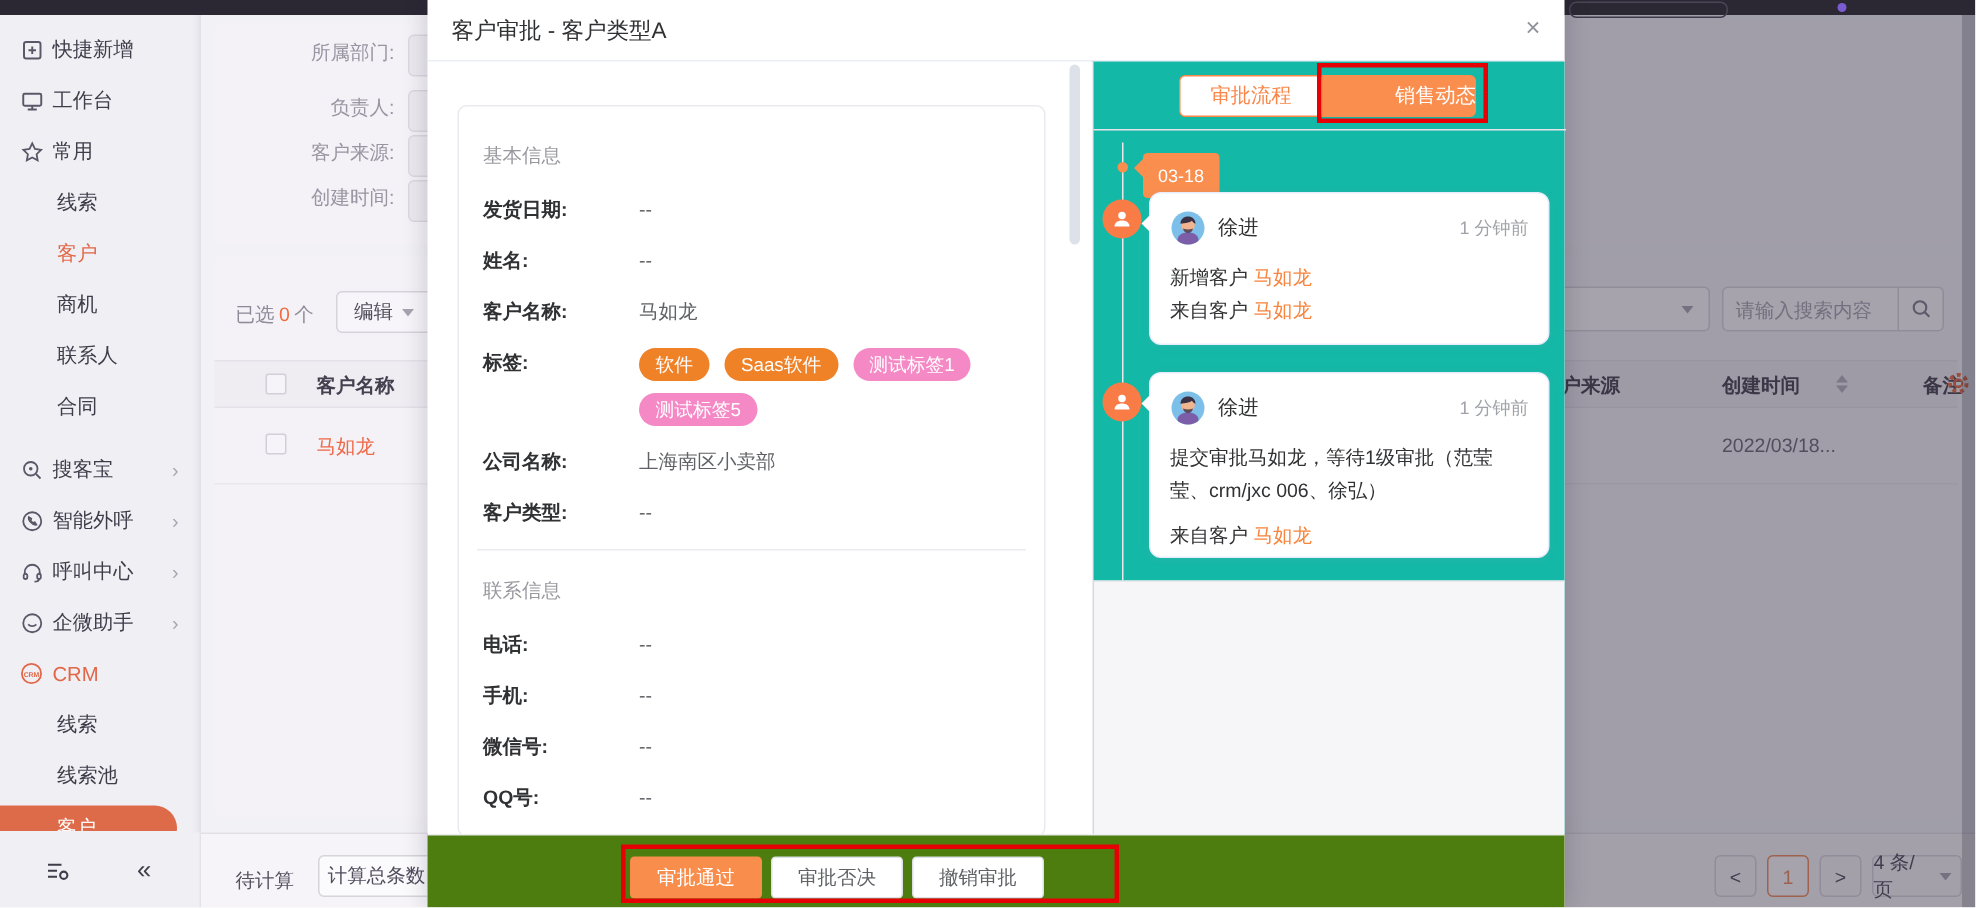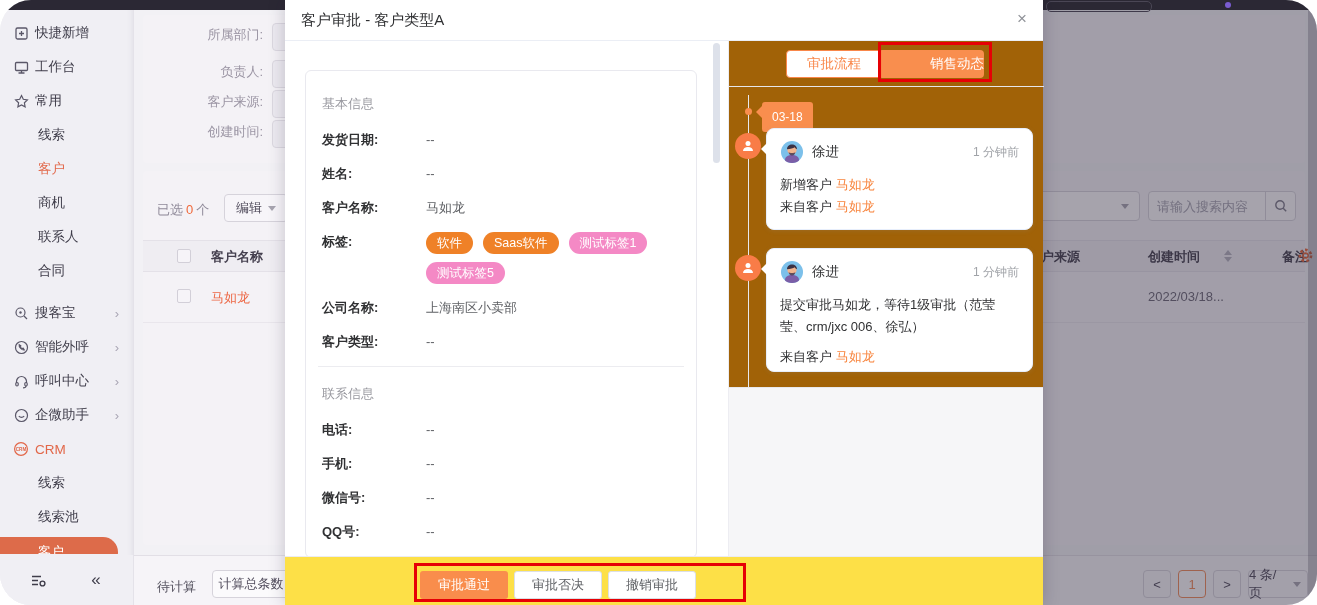--- a/index.html
+++ b/index.html
@@ -1,17 +1,17 @@
 <!DOCTYPE html>
 <html><head>
 <meta charset="utf-8">
 <style>
   html,body{margin:0;padding:0;}
   .app{position:relative;width:1317px;height:605px;overflow:hidden;background:#f2f1f5;
-       font-family:"Liberation Sans","DejaVu Sans",sans-serif;font-size:13px;color:#45404f;border-radius:31px;}
+       font-family:"Liberation Sans","DejaVu Sans",sans-serif;font-size:13px;color:#45404f;}
   .abs{position:absolute;}
 
   
   .navbar{left:0;top:0;width:1317px;height:10px;background:#2b2834;z-index:5;}
   .nav-pill{position:absolute;left:1046px;top:1px;width:104px;height:9px;border:1px solid #4a4655;border-radius:5px;}
   .nav-dot{position:absolute;left:1225px;top:2px;width:6px;height:6px;border-radius:50%;background:#7a5cd0;}
 
   
   .sidebar{left:0;top:10px;width:133px;height:595px;background:#f0eff4;border-right:1px solid #e4e2e9;
            box-shadow:inset -6px 0 6px -6px rgba(60,50,80,.10);z-index:6;}
@@ -83,21 +83,21 @@
   .f-row{display:flex;margin-bottom:14px;line-height:20px;}
   .f-row .lbl{width:90px;flex:0 0 90px;font-weight:bold;color:#303133;}
   .f-row .val{color:#606266;padding-left:14px;}
   .tagwrap{display:flex;flex-wrap:wrap;gap:8px 10px;padding-left:14px;}
   .tag{height:22px;border-radius:11px;color:#fff;font-size:12.5px;display:inline-flex;align-items:center;padding:0 11px;}
   .tag.orange{background:#ef8127;}
   .tag.pink{background:#f489c5;}
   .card-div{height:1px;background:#ececf0;margin:4px -4px 18px -4px;}
   .m-scrollthumb{position:absolute;left:428px;top:43px;width:7px;height:120px;background:#dde1ea;border-radius:4px;}
 
-  .right-pane{position:absolute;left:443px;top:41px;width:315px;height:515px;background:#a16207;border-left:1px solid #ededf2;box-sizing:border-box;}
+  .right-pane{position:absolute;left:443px;top:41px;width:315px;height:515px;background:#14b8a6;border-left:1px solid #ededf2;box-sizing:border-box;}
   .tabs{position:absolute;left:57px;top:9px;display:flex;}
   .tab{height:28px;display:flex;align-items:center;justify-content:center;font-size:13.5px;box-sizing:border-box;cursor:pointer;}
   .tab.outline{width:96px;border:1px solid #f9874a;color:#f9874a;background:#fff;border-radius:4px 0 0 4px;}
   .tab.solid{width:102px;background:#f98e4e;color:#fff;border-radius:0 4px 4px 0;justify-content:flex-end;}
   .tabs-div{position:absolute;left:0;top:45px;width:315px;height:1px;background:#e6e6ea;}
 
   .tl-line{position:absolute;left:19px;top:54px;width:1px;height:292px;background:#e8e8ec;}
   .tl-dot{position:absolute;left:16px;top:67px;width:7px;height:7px;border-radius:50%;background:#f98e4e;}
   .tl-badge{position:absolute;left:33px;top:61px;height:20px;background:#f98e4e;color:#fff;font-size:12px;
             display:flex;align-items:center;padding:5px 10px;border-radius:3px;}
@@ -110,21 +110,21 @@
   .act-card::before{content:"";position:absolute;left:-6px;top:14px;width:0;height:0;
             border-top:6px solid transparent;border-bottom:6px solid transparent;border-right:6px solid #fff;}
   .act-head{display:flex;align-items:center;margin-bottom:10px;}
   .act-name{margin-left:8px;color:#303133;font-size:13.5px;}
   .act-time{margin-left:auto;color:#a0a3a8;font-size:12px;}
   .act-body{color:#303133;line-height:22px;font-size:13px;}
   .olink{color:#f8853e;}
   .act-from{margin-top:8px;}
   .tl-endgray{position:absolute;left:0;top:346px;width:314px;height:169px;background:#f6f6f8;border-top:1px solid #e8e8ec;box-sizing:border-box;}
 
-  .m-footer{position:absolute;left:0;top:556px;width:758px;height:49px;background:#fde047;border-top:1px solid #ececf1;box-sizing:border-box;text-decoration:underline;}
+  .m-footer{position:absolute;left:0;top:556px;width:758px;height:49px;background:#4d7c0f;border-top:1px solid #ececf1;box-sizing:border-box;text-decoration:underline;}
   .f-btns{position:absolute;left:135px;top:14px;display:flex;gap:6px;}
   .fbtn{width:88px;height:28px;display:flex;align-items:center;justify-content:center;border-radius:3px;font-size:13px;box-sizing:border-box;cursor:pointer;}
   .fbtn.primary{background:#f98d4c;color:#fff;}
   .fbtn.plain{background:#fff;border:1px solid #dcdfe6;color:#606266;}
 
   
   .anno{border:3px solid #e60005;box-sizing:border-box;z-index:60;pointer-events:none;}
   .anno-tab{left:593px;top:42px;width:114px;height:40px;position:absolute;}
   .anno-foot{left:129px;top:563px;width:332px;height:39px;position:absolute;}
 

